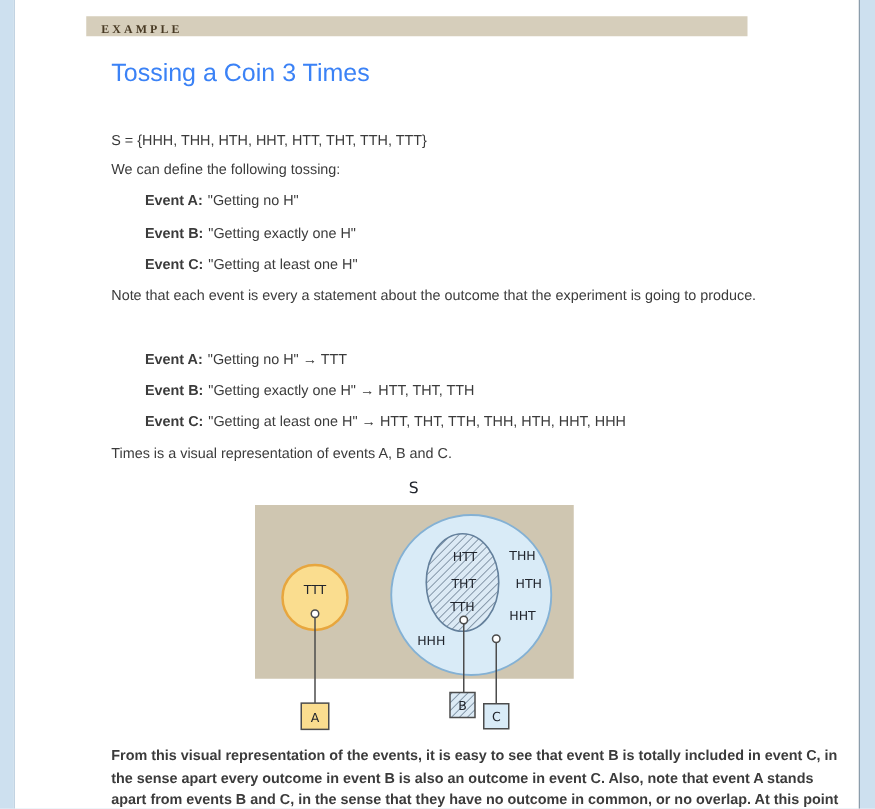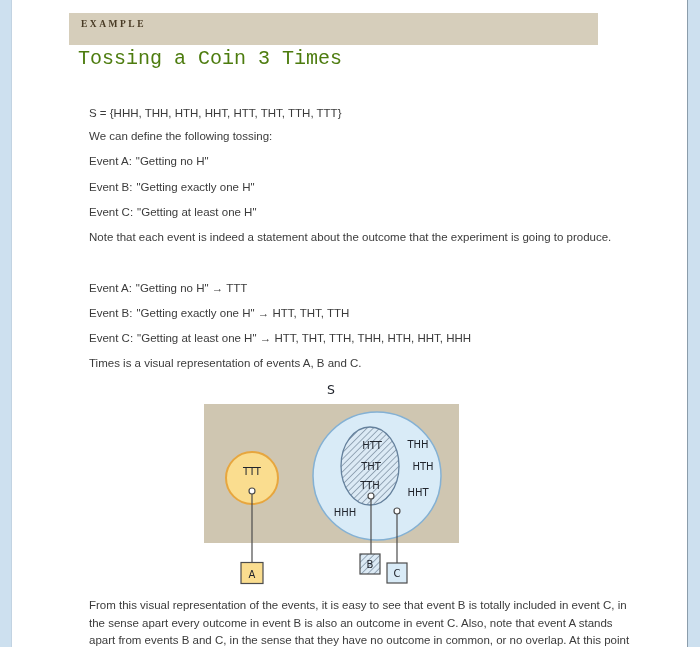--- a/index.html
+++ b/index.html
@@ -1,30 +1,30 @@
 <!DOCTYPE html>
 <html><head>
 <meta charset="utf-8">
 <style>
   html,body{margin:0;padding:0;}
   .page{position:relative;width:700px;height:647px;background:#cde0ef;overflow:hidden;
         font-family:"Liberation Sans",sans-serif;}
   .content{position:absolute;left:11px;top:0;width:677px;height:647px;background:#ffffff;
            border-right:1px solid #8b9dab;border-left:1px solid #c2d3e2;box-sizing:border-box;}
   .abs{position:absolute;white-space:nowrap;}
-  .example-bar{left:57px;top:13px;width:529px;height:32px;background:#d6cebb;
+  .example-bar{left:57px;top:13px;width:529px;height:16px;background:#d6cebb;
                font-family:"Liberation Serif",serif;font-weight:bold;font-size:9.5px;
                letter-spacing:2.5px;color:#483a24;line-height:22px;padding-left:12px;
                box-sizing:border-box;}
-  .title{left:66px;top:47px;font-family:Liberation Mono, monospace;font-size:20px;
-         color:#4d7c0f;line-height:24px;}
+  .title{left:77px;top:47px;font-family:Liberation Sans, sans-serif;font-size:20px;
+         color:#3b82f6;line-height:24px;}
   .bodyline{font-size:11.5px;color:#3b3b3b;line-height:15px;left:77px;}
-  .evlabel{font-weight:normal;margin-right:4px;}
+  .evlabel{font-weight:bold;margin-right:4px;margin-left:27px;}
   .conclusion{left:77px;top:597px;font-size:11.5px;color:#3b3b3b;}
-  .conclusion div{white-space:nowrap;line-height:17.6px;}
+  .conclusion div{white-space:nowrap;line-height:17.6px;font-weight:bold;}
   .diagram{position:absolute;left:169px;top:378px;width:300px;height:217px;}
   svg text{font-family:"DejaVu Sans",sans-serif;fill:#20242c;}
 </style>
 </head>
 <body>
 
 <div class="page">
   <div class="content">
 
     <div class="abs example-bar">
@@ -39,21 +39,21 @@
     <div class="abs bodyline" style="top:154px">
       <span class="evlabel">Event A:</span><span>"Getting no H"</span>
     </div>
     <div class="abs bodyline" style="top:180px">
       <span class="evlabel">Event B:</span><span>"Getting exactly one H"</span>
     </div>
     <div class="abs bodyline" style="top:205px">
       <span class="evlabel">Event C:</span><span>"Getting at least one H"</span>
     </div>
 
-    <div class="abs bodyline" style="top:230px">Note that each event is indeed a statement about the outcome that the experiment is going to produce.</div>
+    <div class="abs bodyline" style="top:230px">Note that each event is every a statement about the outcome that the experiment is going to produce.</div>
 
     <div class="abs bodyline" style="top:281px">
       <span class="evlabel">Event A:</span><span>"Getting no H" → TTT</span>
     </div>
     <div class="abs bodyline" style="top:306px">
       <span class="evlabel">Event B:</span><span>"Getting exactly one H" → HTT, THT, TTH</span>
     </div>
     <div class="abs bodyline" style="top:331px">
       <span class="evlabel">Event C:</span><span>"Getting at least one H" → HTT, THT, TTH, THH, HTH, HHT, HHH</span>
     </div>

